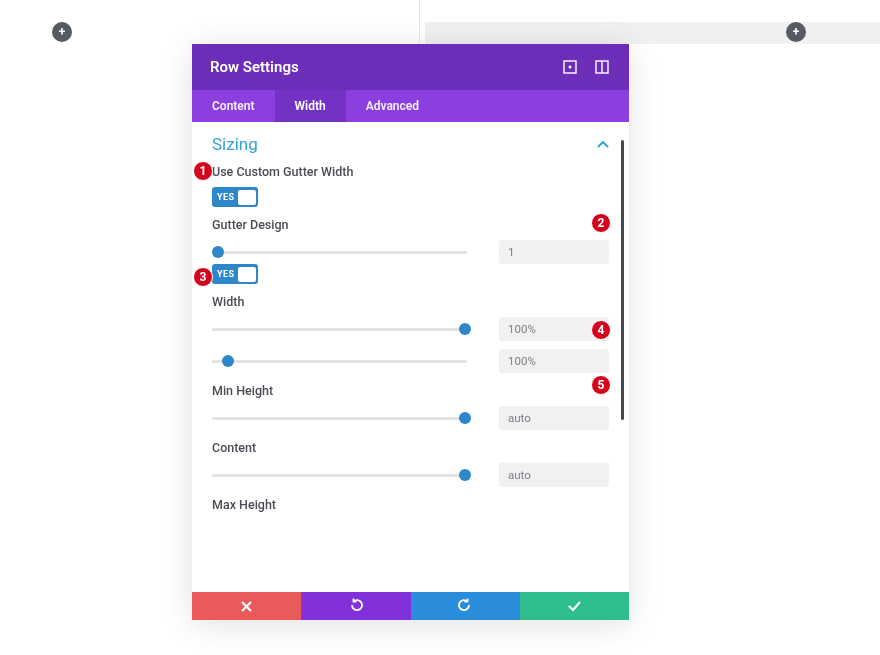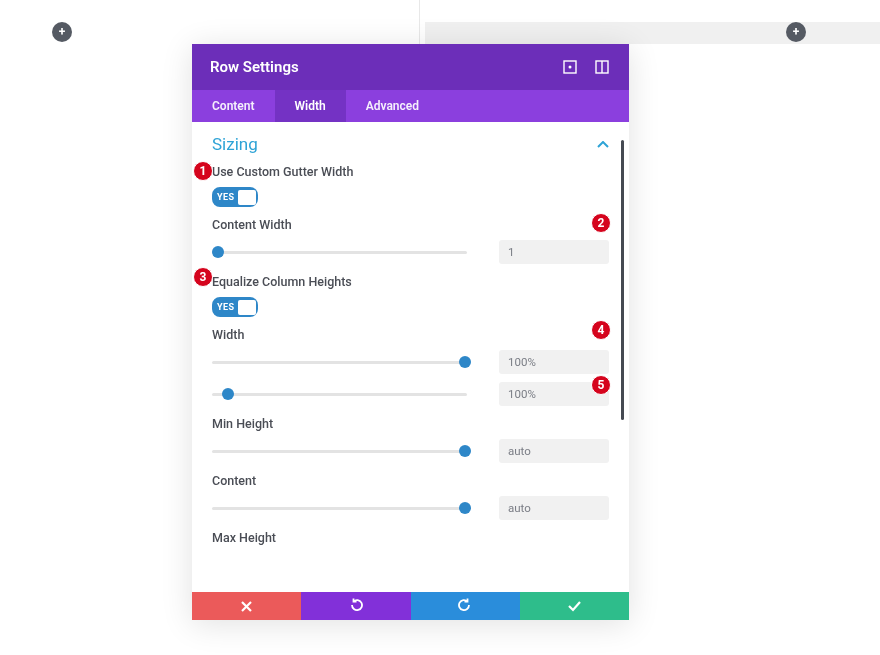--- a/index.html
+++ b/index.html
@@ -138,21 +138,21 @@
   font-size: 12.5px;
   font-weight: 500;
   margin-top: 10px;
   margin-bottom: 8px;
 }
 
 .toggle {
   width: 46px;
   height: 20px;
   background: #2e87c8;
-  border-radius: 8px;
+  border-radius: 3px;
   display: flex;
   align-items: center;
   padding: 0 3px;
   cursor: pointer;
   position: relative;
 }
 .toggle-label {
   color: #fff;
   font-size: 9px;
   font-weight: 700;
@@ -287,30 +287,29 @@
     </div>
 
     <div class="field-label">Use Custom Gutter Width</div>
     <div id="toggle1" style="position:relative;">
       <div class="toggle">
         <span class="toggle-label">YES</span>
         <span class="toggle-knob"></span>
       </div>
     </div>
 
-    <div class="field-label">Content Width</div>
+    <div class="field-label">Gutter Design</div>
     <div class="slider-row" id="row-gutter">
       <div class="slider">
         <div class="slider-track"></div>
         <div class="slider-thumb" style="left:0%"></div>
       </div>
       <div class="slider-value">1</div>
     </div>
 
-    <div class="field-label">Equalize Column Heights</div>
     <div id="toggle2" style="position:relative;">
       <div class="toggle">
         <span class="toggle-label">YES</span>
         <span class="toggle-knob"></span>
       </div>
     </div>
 
     <div class="field-label">Width</div>
     <div class="slider-row" id="row-width">
       <div class="slider">

